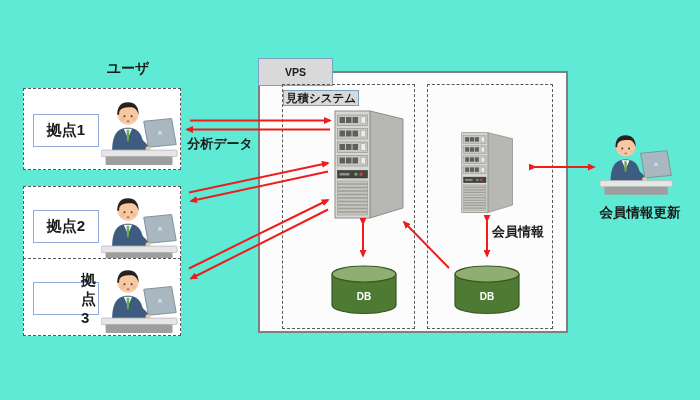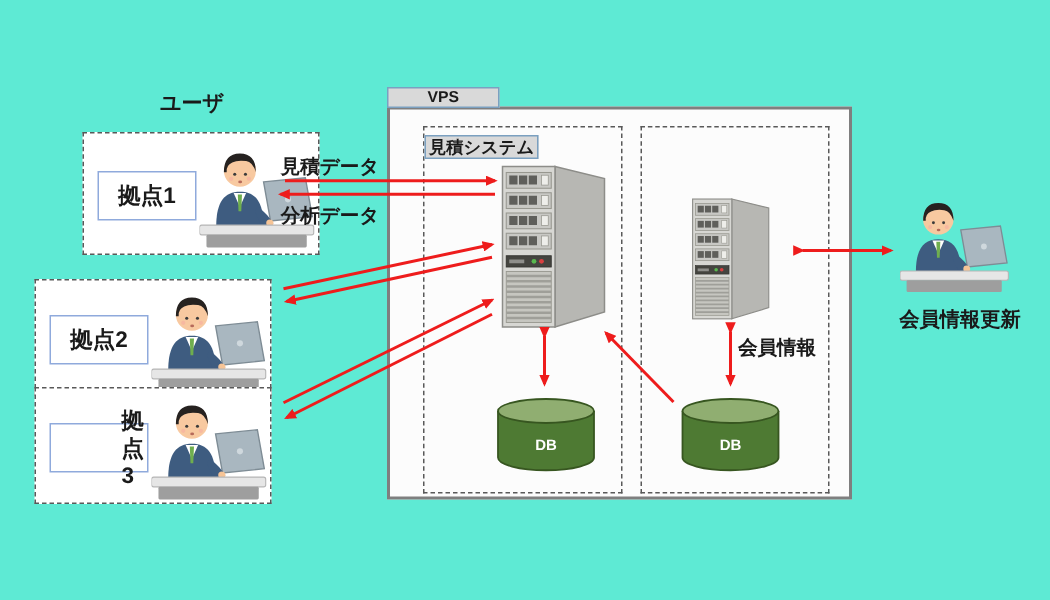--- a/index.html
+++ b/index.html
@@ -21,21 +21,21 @@
   .site-box{position:absolute;left:23px;width:158px;border:1px dashed #595959;background:#ffffff;}
   .site-label{position:absolute;left:9px;width:66px;height:33px;border:1px solid #8faadc;
     background:#ffffff;display:flex;align-items:center;justify-content:center;
     font-size:15px;font-weight:bold;}
 
   .vps-box{position:absolute;left:258px;top:71px;width:310px;height:262px;
     border:2px solid #7f7f7f;background:#fcfcfc;}
   .sys-box{position:absolute;top:84px;height:245px;border:1px dashed #595959;}
   .tab{position:absolute;background:var(--tab-fill);border:1px solid var(--tab-border);
     display:flex;align-items:center;justify-content:center;font-weight:bold;}
-  .vps-tab{left:258px;top:58px;width:75px;height:14px;font-size:10.5px;}
+  .vps-tab{left:258px;top:58px;width:75px;height:28px;font-size:10.5px;}
   .sys-tab{top:76px;height:16px;font-size:11.5px;}
 
   .flow-label{position:absolute;font-size:13px;font-weight:bold;white-space:nowrap;}
   .centered{text-align:center;}
 
   .abs{position:absolute;}
   svg text{font-family:"Liberation Sans","DejaVu Sans",sans-serif;}
   .arrow-line{stroke:var(--arrow);stroke-width:2;}
   .arrows{position:absolute;left:0;top:0;pointer-events:none;}
   .db-body{fill:var(--db-body);stroke:var(--db-stroke);stroke-width:1.2;}
@@ -108,21 +108,21 @@
       <rect x="3.5" y="71" width="30" height="34" fill="#c6c6c0" stroke="#97978f" stroke-width="0.6"></rect>
       <path d="M3.5,74 h30 M3.5,77.5 h30 M3.5,81 h30 M3.5,84.5 h30 M3.5,88 h30 M3.5,91.5 h30 M3.5,95 h30 M3.5,98.5 h30 M3.5,102 h30" stroke="#9f9f99" stroke-width="1.6"></path>
     </g>
   </defs>
 </svg>
 
 <div class="canvas">
 
   <div class="user-group-label">ユーザ</div>
 
-  <div class="site-box" style="top:88px;height:82px;margin-left:32px;">
+  <div class="site-box" style="top:88px;height:82px;">
     <div class="site-label" style="top:25px;">拠点1</div>
     <svg class="abs" style="left:77px;top:8px;" width="78" height="69" viewBox="0 0 84 74">
         <use href="#sym-person"></use>
       </svg>
   </div>
 
   <div class="site-box" style="top:186px;height:78px;">
     <div class="site-label" style="top:23px;">拠点2</div>
     <svg class="abs" style="left:77px;top:6px;" width="78" height="69" viewBox="0 0 84 74">
         <use href="#sym-person"></use>
@@ -160,21 +160,20 @@
     <path class="db-body" d="M3,10 v31 a32,8.5 0 0 0 64,0 v-31"></path>
     <ellipse class="db-top" cx="35" cy="10" rx="32" ry="8"></ellipse>
     <text class="db-text" x="35" y="36">DB</text>
   </svg>
 
   <svg class="abs" style="left:600px;top:130px;" width="74" height="66" viewBox="0 0 84 74">
       <use href="#sym-person"></use>
     </svg>
   <div class="flow-label centered" style="left:592px;top:204px;width:96px;font-size:13.5px;">会員情報更新</div>
 
-  <div class="flow-label centered" style="left:186px;top:102px;width:68px;">見積データ</div>
   <div class="flow-label centered" style="left:186px;top:135px;width:68px;">分析データ</div>
   <div class="flow-label" style="left:492px;top:223px;">会員情報</div>
 
   <svg class="arrows" width="700" height="400" viewBox="0 0 700 400">
     <line class="arrow-line" x1="190" y1="120.5" x2="330" y2="120.5" marker-end="url(#ah)"></line>
     <line class="arrow-line" x1="330" y1="129.5" x2="187" y2="129.5" marker-end="url(#ah)"></line>
     <line class="arrow-line" x1="189" y1="192.5" x2="328" y2="163" marker-end="url(#ah)"></line>
     <line class="arrow-line" x1="328" y1="171.5" x2="191" y2="201" marker-end="url(#ah)"></line>
     <line class="arrow-line" x1="189" y1="268.5" x2="328" y2="200" marker-end="url(#ah)"></line>
     <line class="arrow-line" x1="328" y1="209.5" x2="191" y2="278.5" marker-end="url(#ah)"></line>

